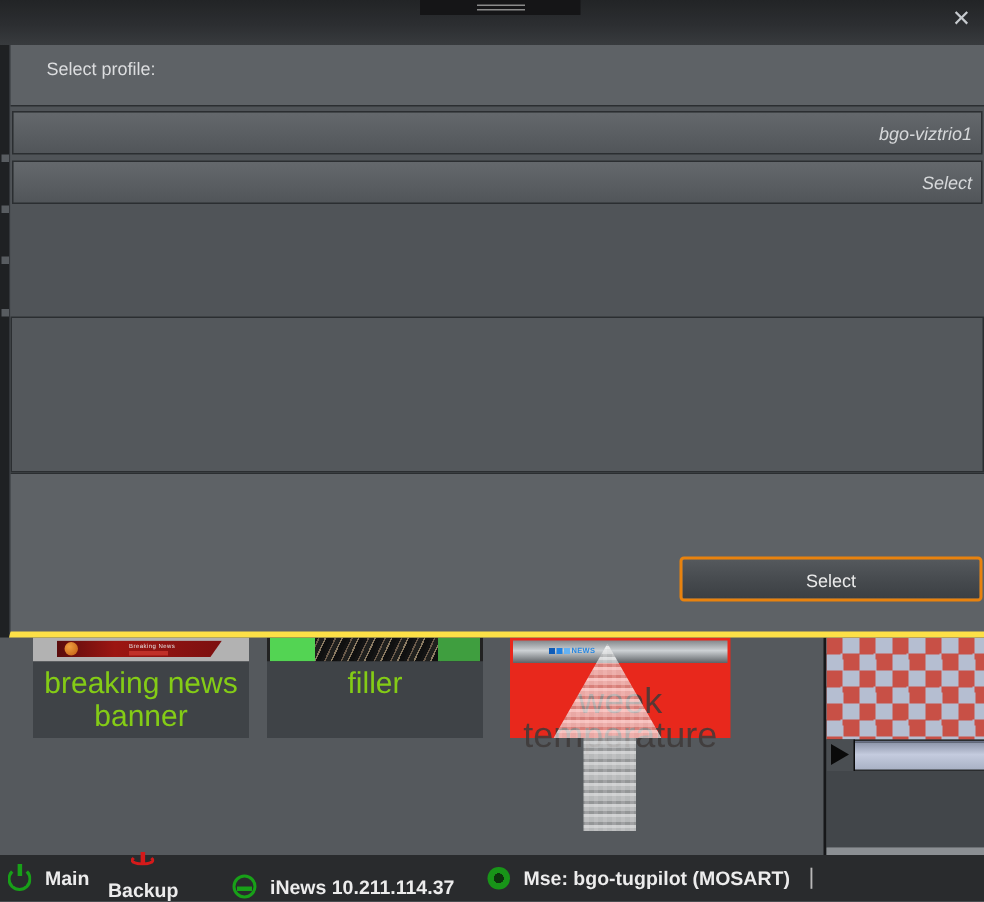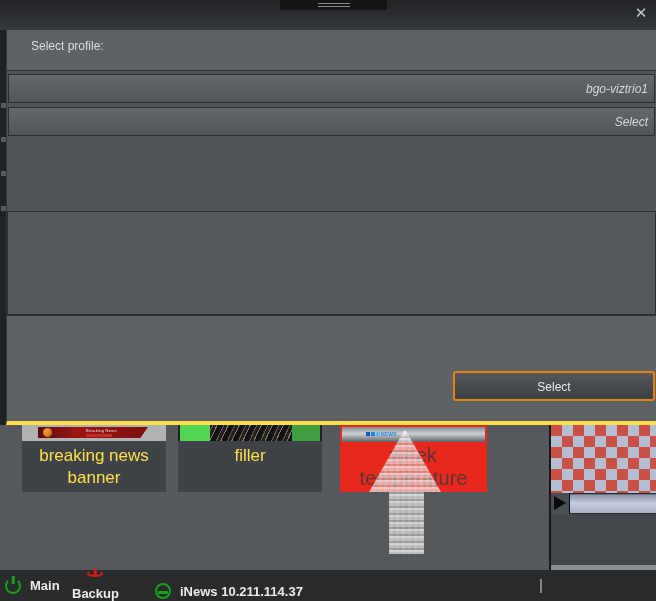--- a/index.html
+++ b/index.html
@@ -53,21 +53,21 @@
   .cancel-btn{
     position:absolute;left:446px;top:341px;width:202px;height:30px;
     border:2px solid #e8820e;border-radius:3px;box-sizing:border-box;
     background:linear-gradient(180deg,#55595d 0%,#474b4f 50%,#3b3f43 100%);
     color:#eaeaea;font-size:12px;text-align:center;line-height:26px;cursor:pointer;
   }
   
   .tile{position:absolute;top:425px;height:67px;background:#3f4347;z-index:2;}
   .tile-label{
     position:absolute;left:0;right:0;top:16px;bottom:0;background:#3f4347;
-    color:#fde047;font-size:17px;text-align:center;line-height:22px;padding-top:4px;box-sizing:border-box;
+    color:#84cc16;font-size:20px;text-align:center;line-height:22px;padding-top:4px;box-sizing:border-box;
   }
   .thumb{position:absolute;left:0;top:0;width:100%;height:16px;overflow:hidden;}
   
   .thumb-bn{background:#b2b2b2;}
   .bn-banner{
     position:absolute;left:16px;top:2px;width:110px;height:11px;
     background:linear-gradient(90deg,#5a0d0d 0%,#9c1612 35%,#7c1010 100%);
     clip-path:polygon(0 0,100% 0,93% 100%,0 100%);
   }
   .bn-ball{position:absolute;left:21px;top:3px;width:9px;height:9px;border-radius:50%;
@@ -89,21 +89,21 @@
     background:linear-gradient(180deg,#84888c 0%,#cdd1d4 45%,#5e6266 100%);
   }
   .wk-logo{position:absolute;left:24px;top:4px;display:flex;gap:1px;align-items:center;}
   .wk-logo i{display:block;width:4px;height:4px;}
   .wk-logo i:nth-child(1){background:#0f5cb8;}
   .wk-logo i:nth-child(2){background:#2282e2;}
   .wk-logo i:nth-child(3){background:#66b2f2;}
   .wk-logo b{font-size:5px;color:#2a88e0;font-weight:bold;letter-spacing:.2px;}
   .wk-label{
     position:absolute;left:0;right:0;top:18px;bottom:0;
-    color:rgba(62,58,56,0.85);font-size:20px;text-align:center;line-height:23px;padding-top:1px;
+    color:rgba(62,58,56,0.85);font-size:24px;text-align:center;line-height:23px;padding-top:13px;
   }
   
   .rp-divider{position:absolute;left:549px;top:425px;width:2px;height:145px;background:#17181a;z-index:3;}
   .rp-checker{
     position:absolute;left:551px;top:425px;width:105px;height:68px;z-index:3;
     background:repeating-conic-gradient(#b5bed1 0% 25%,#c85046 0% 50%);
     background-size:22px 22px;
   }
   .rp-playrow{position:absolute;left:551px;top:493px;width:105px;height:21px;background:#2a2c2e;z-index:3;}
   .rp-playbtn{position:absolute;left:0;top:0;width:18px;height:21px;background:#4a4e52;border-right:1px solid #0c0c0c;}
@@ -236,14 +236,18 @@
     <span>Main</span>
   </div>
   <div class="sb-item" style="left:72px;flex-direction:column;">
     <span class="power-icon red"></span>
     <span>Backup</span>
   </div>
   <div class="sb-item" style="left:155px;margin-top:11px;">
     <span class="circle-line-icon green"></span>
     <span>iNews 10.211.114.37</span>
   </div>
+  <div class="sb-item" style="left:325px;">
+    <span class="aperture-icon"></span>
+    <span>Mse: bgo-tugpilot (MOSART)</span>
+  </div>
   <div class="sb-sep">|</div>
 </div>
 
 </body></html>

